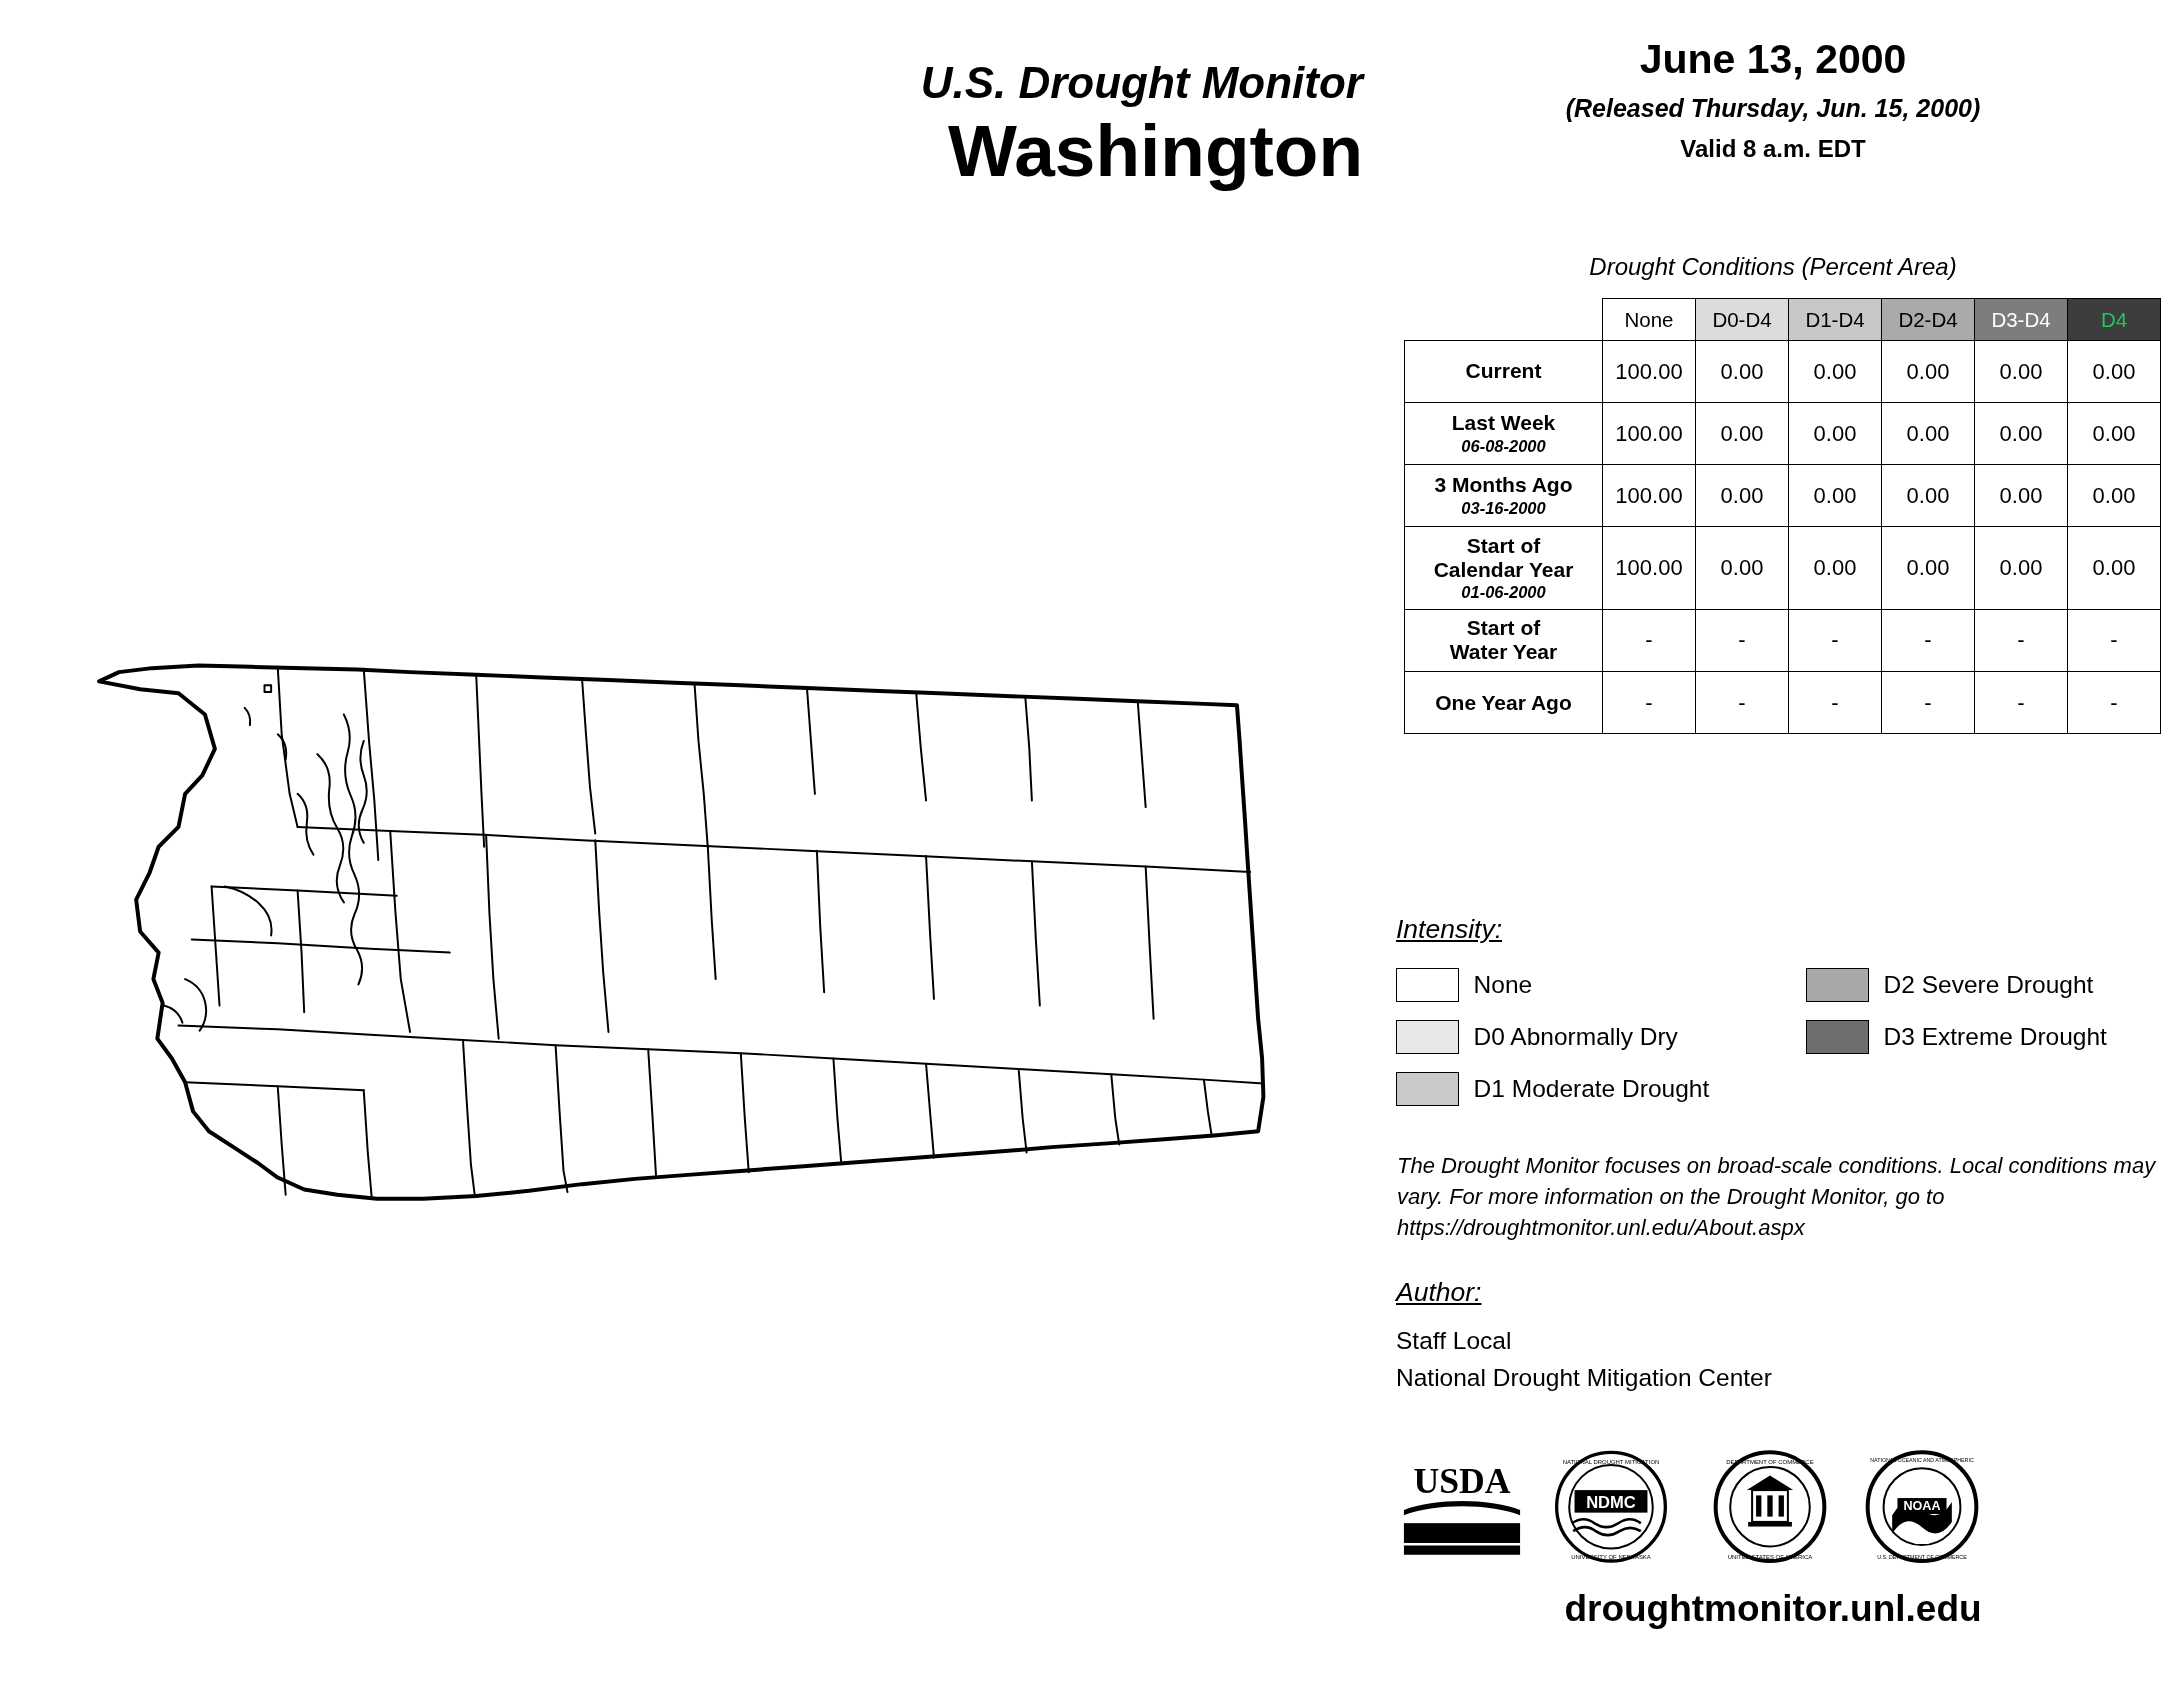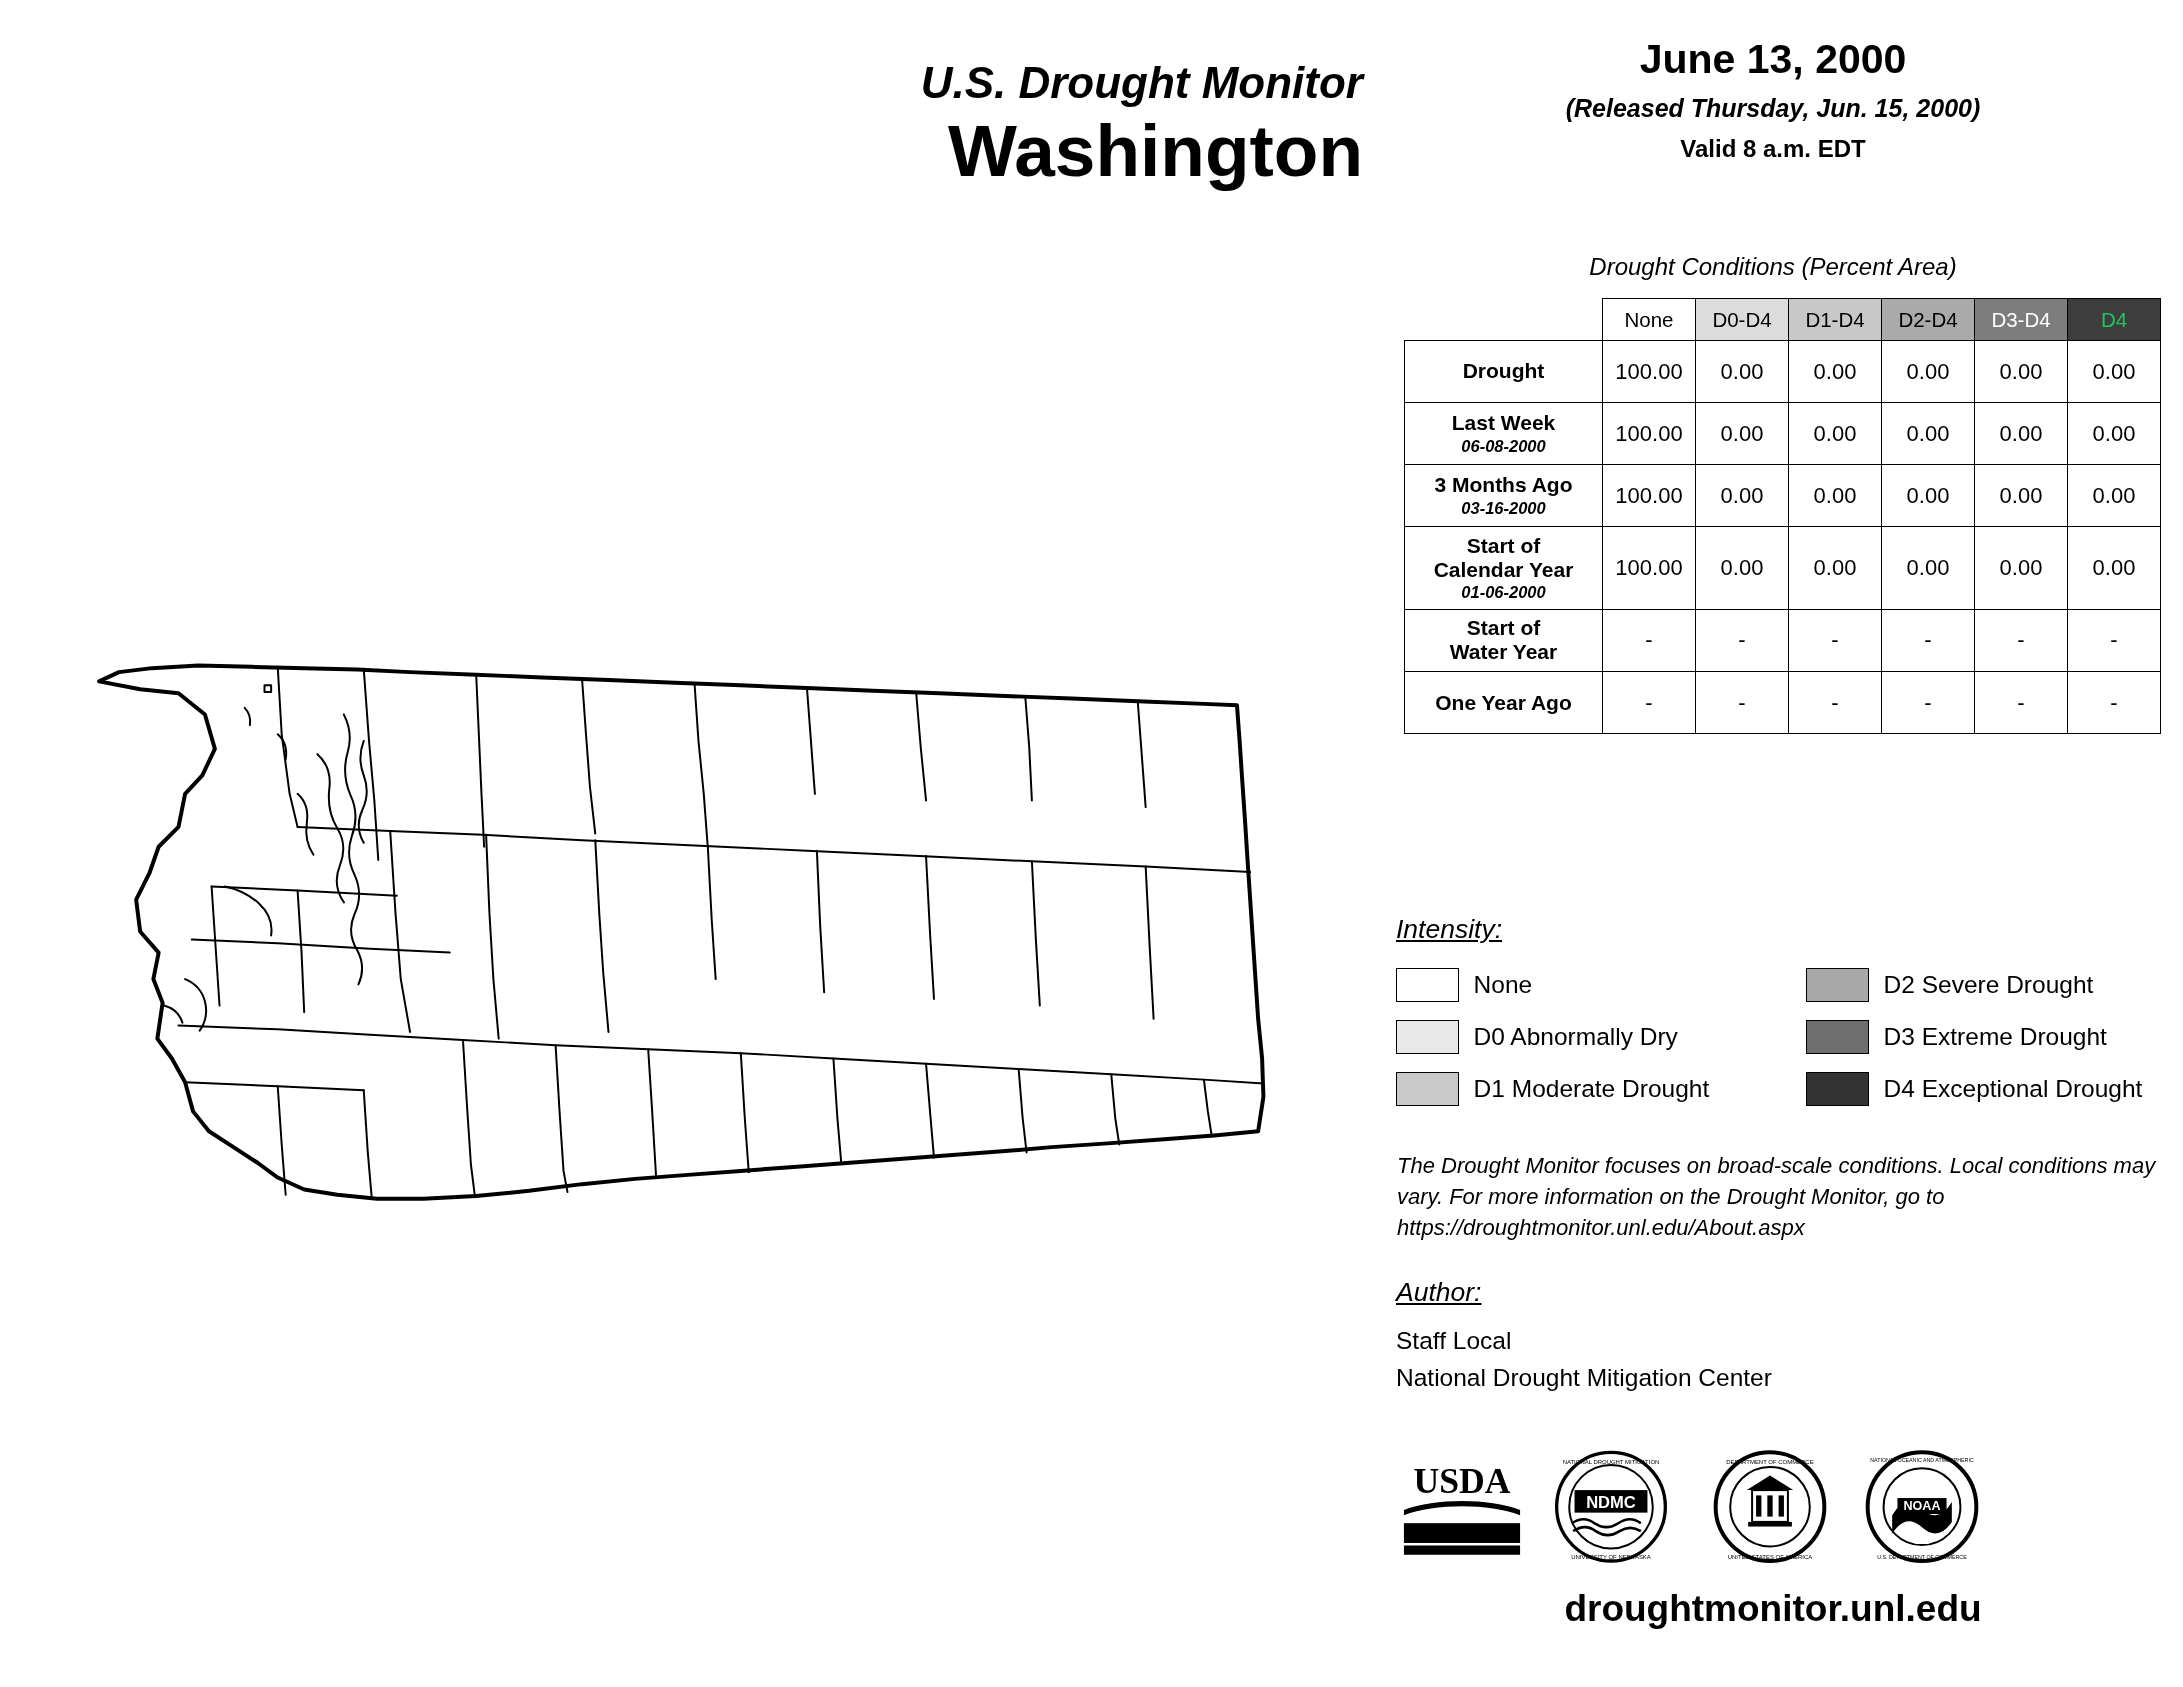--- a/index.html
+++ b/index.html
@@ -268,21 +268,21 @@
           <th class="sw-d0d4">D0-D4</th>
           <th class="sw-d1d4">D1-D4</th>
           <th class="sw-d2d4">D2-D4</th>
           <th class="sw-d3d4">D3-D4</th>
           <th class="sw-d4">D4</th>
         </tr>
       </thead>
       <tbody>
         <tr>
           <td class="rowlabel">
-            <span>Drought</span>
+            <span>Current</span>
           </td>
           <td class="val">100.00</td>
           <td class="val">0.00</td>
           <td class="val">0.00</td>
           <td class="val">0.00</td>
           <td class="val">0.00</td>
           <td class="val">0.00</td>
         </tr>
         <tr>
           <td class="rowlabel">
@@ -366,24 +366,20 @@
     </div>
     <div class="legend-col right">
       <div class="legend-row">
         <div class="legend-swatch" style="background:#a8a8a8"></div>
         <div class="legend-label">D2 Severe Drought</div>
       </div>
       <div class="legend-row">
         <div class="legend-swatch" style="background:#6e6e6e"></div>
         <div class="legend-label">D3 Extreme Drought</div>
       </div>
-      <div class="legend-row">
-        <div class="legend-swatch" style="background:#333333"></div>
-        <div class="legend-label">D4 Exceptional Drought</div>
-      </div>
     </div>
   </div>
 
   <div class="disclaimer">The Drought Monitor focuses on broad-scale conditions. Local conditions may vary. For more information on the Drought Monitor, go to https://droughtmonitor.unl.edu/About.aspx</div>
 
   <div class="author-title">Author:</div>
   <div class="author-lines">
     <div>Staff Local</div>
     <div>National Drought Mitigation Center</div>
   </div>

